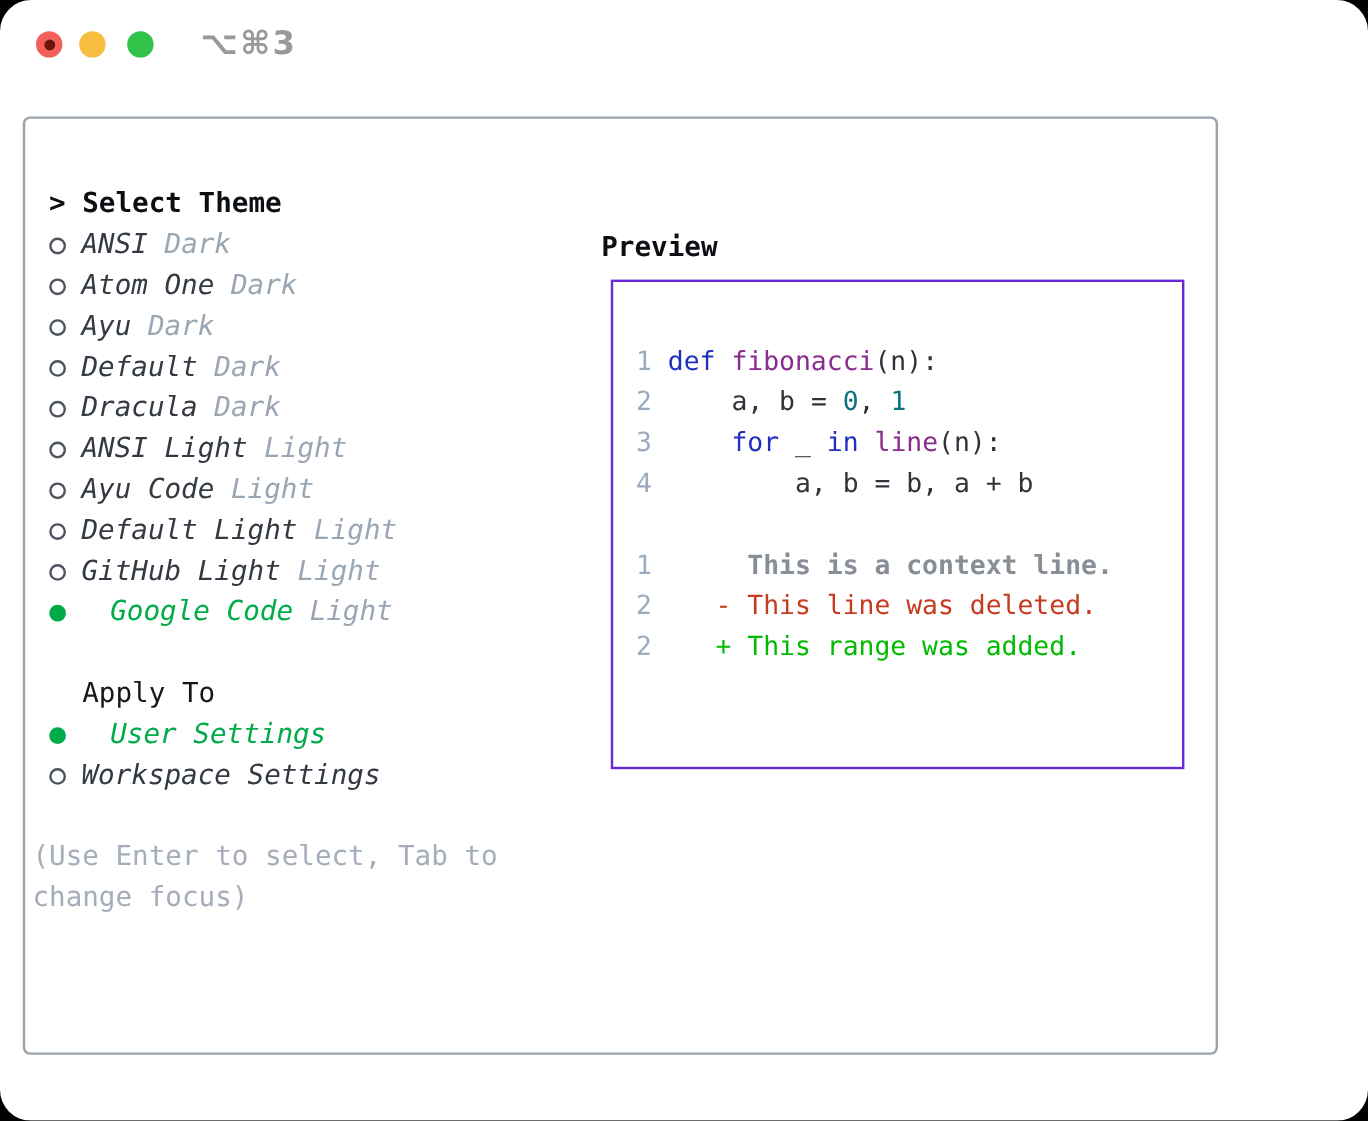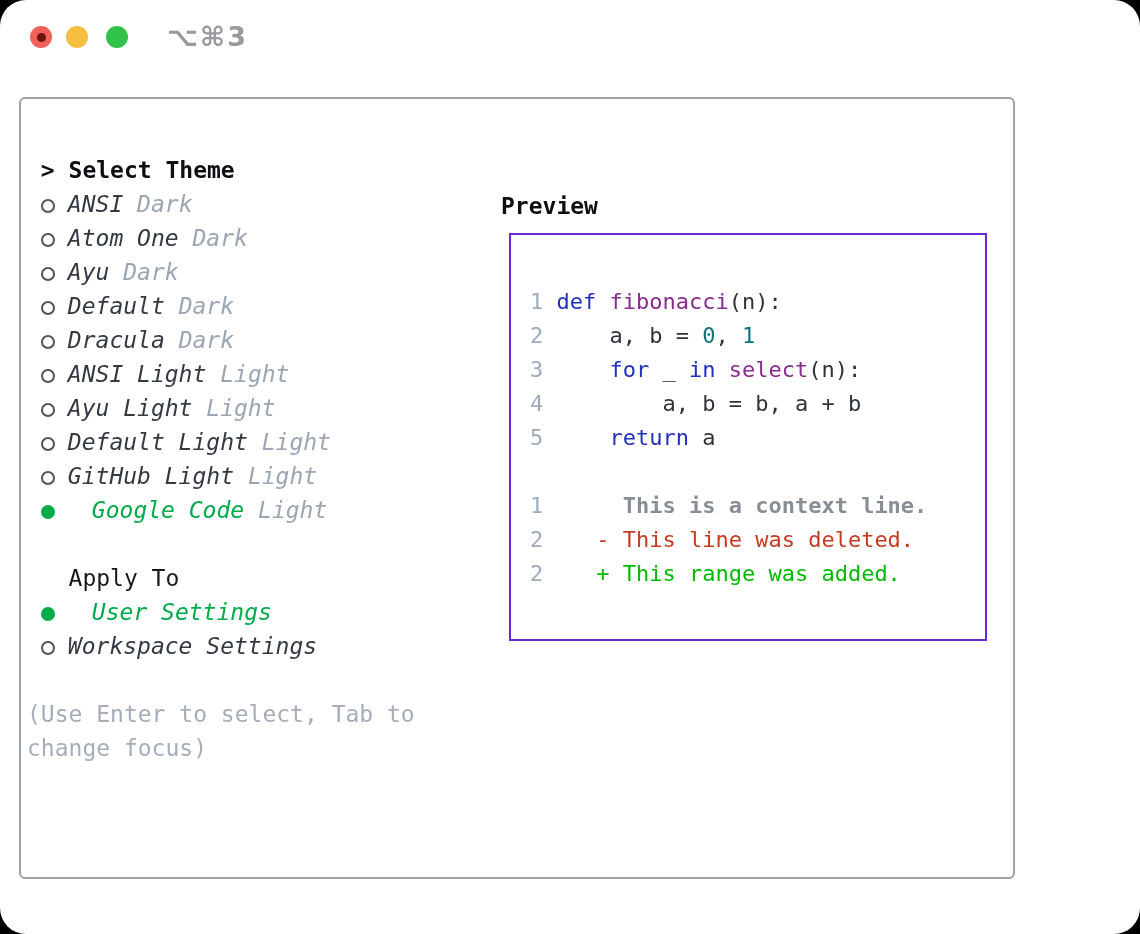--- a/index.html
+++ b/index.html
@@ -73,21 +73,21 @@
       <div class="left-col">
         <div class="row header-row"><span class="prompt">&gt;</span><span>Select Theme</span></div>
 
         <div id="theme-list">
             <div class="row item"><span class="bullet"></span><span class="opt-name">ANSI</span> <span class="variant">Dark</span></div>
             <div class="row item"><span class="bullet"></span><span class="opt-name">Atom One</span> <span class="variant">Dark</span></div>
             <div class="row item"><span class="bullet"></span><span class="opt-name">Ayu</span> <span class="variant">Dark</span></div>
             <div class="row item"><span class="bullet"></span><span class="opt-name">Default</span> <span class="variant">Dark</span></div>
             <div class="row item"><span class="bullet"></span><span class="opt-name">Dracula</span> <span class="variant">Dark</span></div>
             <div class="row item"><span class="bullet"></span><span class="opt-name">ANSI Light</span> <span class="variant">Light</span></div>
-            <div class="row item"><span class="bullet"></span><span class="opt-name">Ayu Light</span> <span class="variant">Light</span></div>
+            <div class="row item"><span class="bullet"></span><span class="opt-name">Ayu Code</span> <span class="variant">Light</span></div>
             <div class="row item"><span class="bullet"></span><span class="opt-name">Default Light</span> <span class="variant">Light</span></div>
             <div class="row item"><span class="bullet"></span><span class="opt-name">GitHub Light</span> <span class="variant">Light</span></div>
             <div class="row item selected"><span class="bullet"></span><span class="opt-name">Google Code</span> <span class="variant">Light</span></div>
           </div>
 
         <div class="row"></div>
 
         <div class="row apply-header"><span>Apply To</span></div>
 
         <div id="apply-list">
@@ -102,23 +102,22 @@
           <div class="row">change focus)</div>
         </div>
       </div>
 
       <div class="preview-title">Preview</div>
 
       <div class="preview-box">
         <div class="code" id="code">
             <div class="row"><span class="lnum">1</span><span class="tok pl"> </span><span class="tok kw">def</span><span class="tok pl"> </span><span class="tok fn">fibonacci</span><span class="tok pl">(</span><span class="tok va">n</span><span class="tok pl">):</span></div>
             <div class="row"><span class="lnum">2</span><span class="tok pl">     </span><span class="tok va">a</span><span class="tok pl">, </span><span class="tok va">b</span><span class="tok pl"> = </span><span class="tok lit">0</span><span class="tok pl">, </span><span class="tok lit">1</span></div>
-            <div class="row"><span class="lnum">3</span><span class="tok pl">     </span><span class="tok kw">for</span><span class="tok pl"> </span><span class="tok va">_</span><span class="tok pl"> </span><span class="tok kw">in</span><span class="tok pl"> </span><span class="tok fn">select</span><span class="tok pl">(</span><span class="tok va">n</span><span class="tok pl">):</span></div>
+            <div class="row"><span class="lnum">3</span><span class="tok pl">     </span><span class="tok kw">for</span><span class="tok pl"> </span><span class="tok va">_</span><span class="tok pl"> </span><span class="tok kw">in</span><span class="tok pl"> </span><span class="tok fn">line</span><span class="tok pl">(</span><span class="tok va">n</span><span class="tok pl">):</span></div>
             <div class="row"><span class="lnum">4</span><span class="tok pl">         </span><span class="tok va">a</span><span class="tok pl">, </span><span class="tok va">b</span><span class="tok pl"> = </span><span class="tok va">b</span><span class="tok pl">, </span><span class="tok va">a</span><span class="tok pl"> + </span><span class="tok va">b</span></div>
-            <div class="row"><span class="lnum">5</span><span class="tok pl">     </span><span class="tok kw">return</span><span class="tok pl"> </span><span class="tok va">a</span></div>
             <div class="row"></div>
             <div class="row"><span class="lnum">1</span><span class="tok ctx">      This is a context line.</span></div>
             <div class="row"><span class="lnum">2</span><span class="tok del">    - This line was deleted.</span></div>
             <div class="row"><span class="lnum">2</span><span class="tok add">    + This range was added.</span></div>
           </div>
       </div>
 
     </div>
   </div>
 </div>

